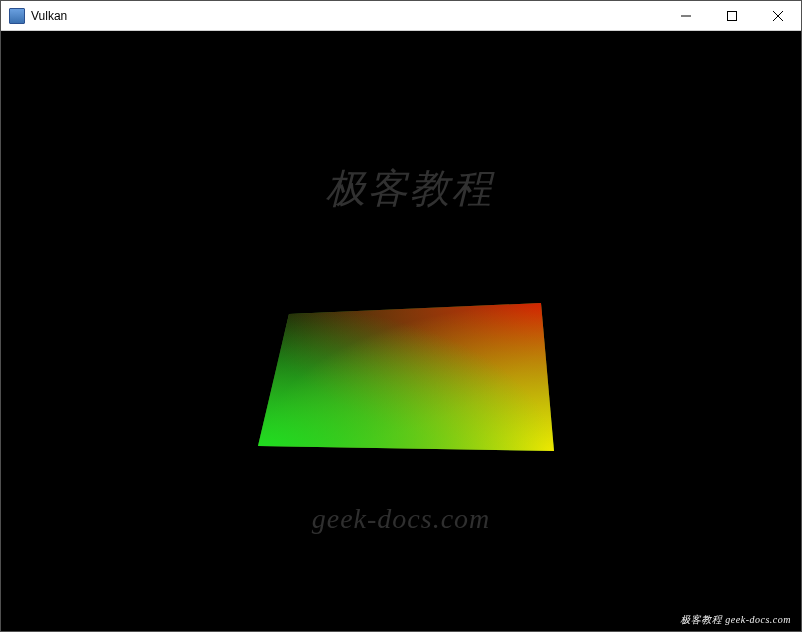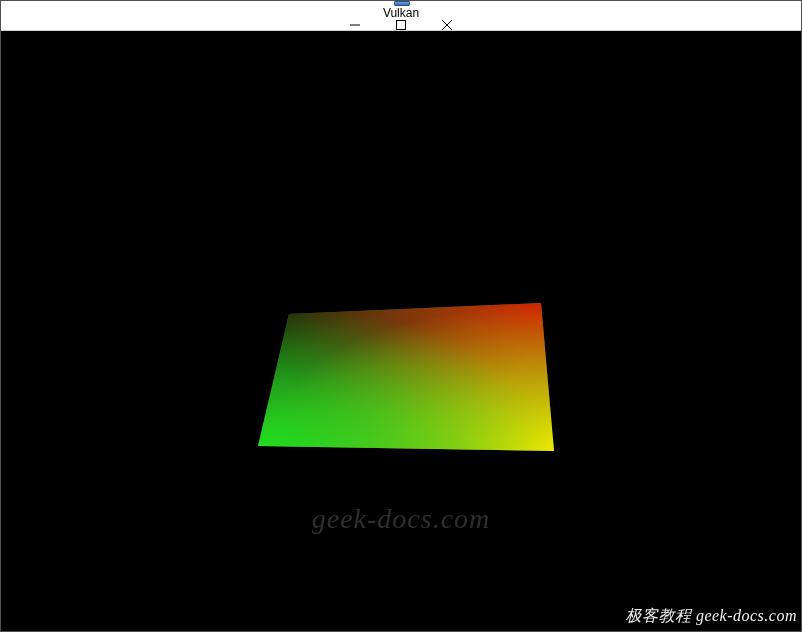--- a/index.html
+++ b/index.html
@@ -19,21 +19,20 @@
       display: flex;
       flex-direction: column;
     }
     .titlebar {
       height: 30px;
       background: #ffffff;
       display: flex;
       align-items: center;
       border-bottom: 1px solid #d0d0d0;
       flex-shrink: 0;
-      flex-direction: column;
     }
     .app-icon {
       width: 16px;
       height: 16px;
       margin: 0 6px 0 8px;
       background: linear-gradient(to bottom, #6aa0e0 0%, #3a70b0 100%);
       border: 1px solid #2a5090;
       border-radius: 1px;
     }
     .title-text {
@@ -91,23 +90,23 @@
       transform: translateX(-50%);
       font-size: 28px;
       font-family: Liberation Serif, serif;
       font-style: italic;
       letter-spacing: 1px;
       color: rgba(85, 85, 85, 0.55);
     }
     .footer-credit {
       position: absolute;
       bottom: 4px;
-      right: 4px;
+      right: 10px;
       color: #f0f0f0;
-      font-size: 16px;
+      font-size: 10px;
       font-family: "KaiTi", "STKaiti", serif;
       font-style: italic;
       letter-spacing: 0.5px;
     }
   </style>
 </head>
 <body>
 
 <div class="window-frame">
   <div class="titlebar">
@@ -159,16 +158,17 @@
       </defs>
       <g clip-path="url(#quadclip)">
         <rect x="257" y="272" width="296" height="148" fill="#408020"></rect>
         <rect x="257" y="272" width="296" height="148" fill="url(#g-tl)"></rect>
         <rect x="257" y="272" width="296" height="148" fill="url(#g-tr)"></rect>
         <rect x="257" y="272" width="296" height="148" fill="url(#g-br)"></rect>
         <rect x="257" y="272" width="296" height="148" fill="url(#g-bl)"></rect>
       </g>
     </svg>
 
+    <div class="watermark wm-top">极客教程</div>
     <div class="watermark wm-bottom">geek-docs.com</div>
     <div class="footer-credit">极客教程 geek-docs.com</div>
   </div>
 </div>
 
 </body></html>

